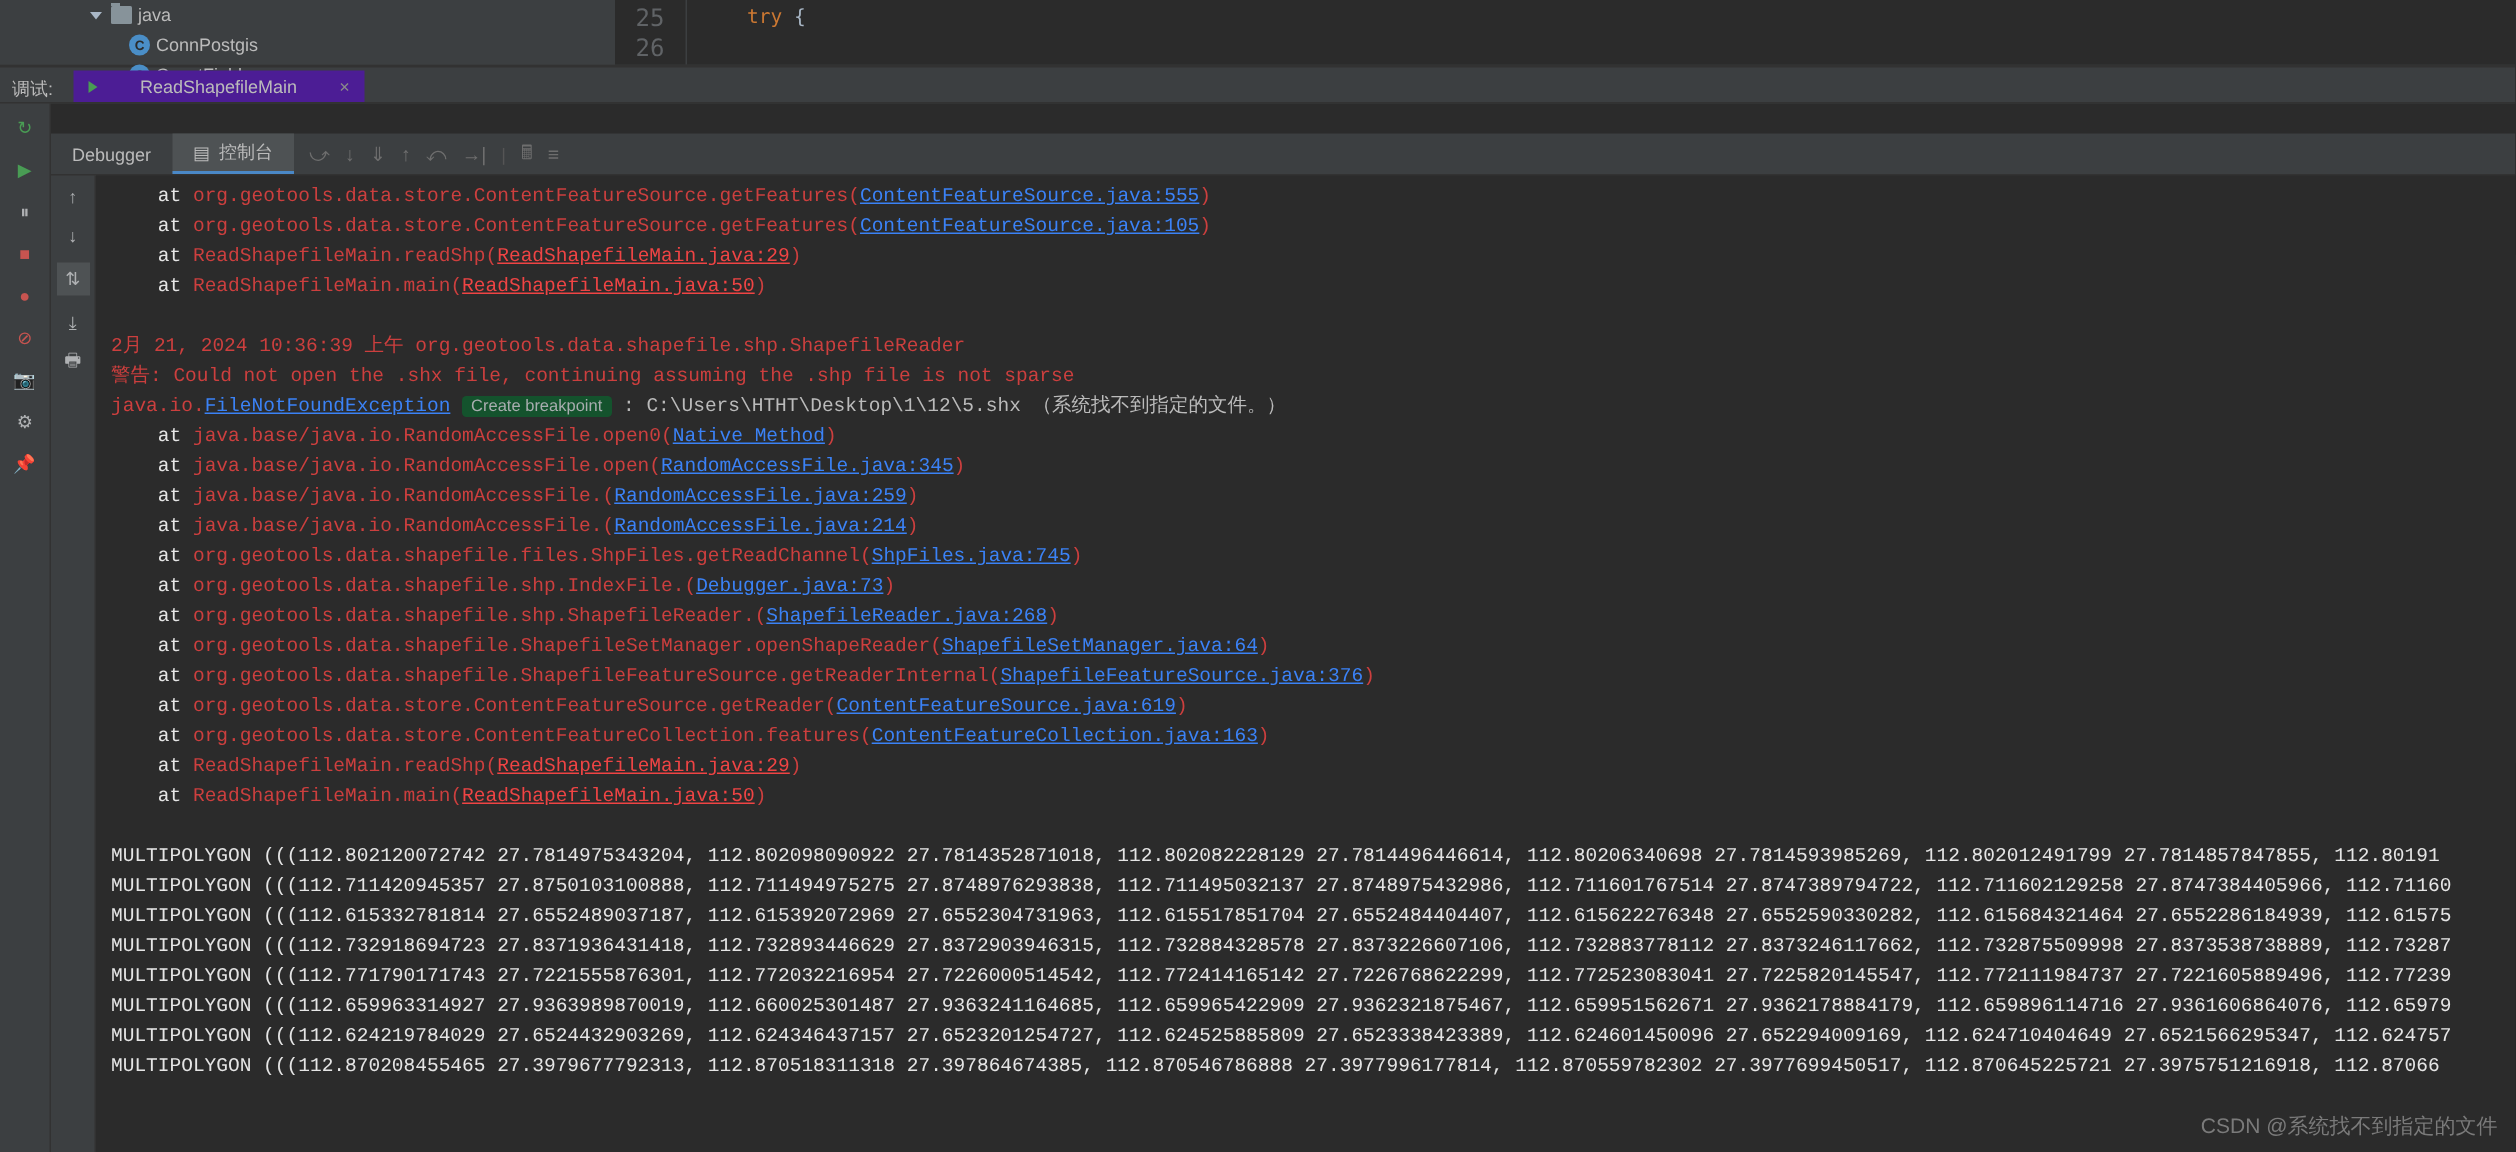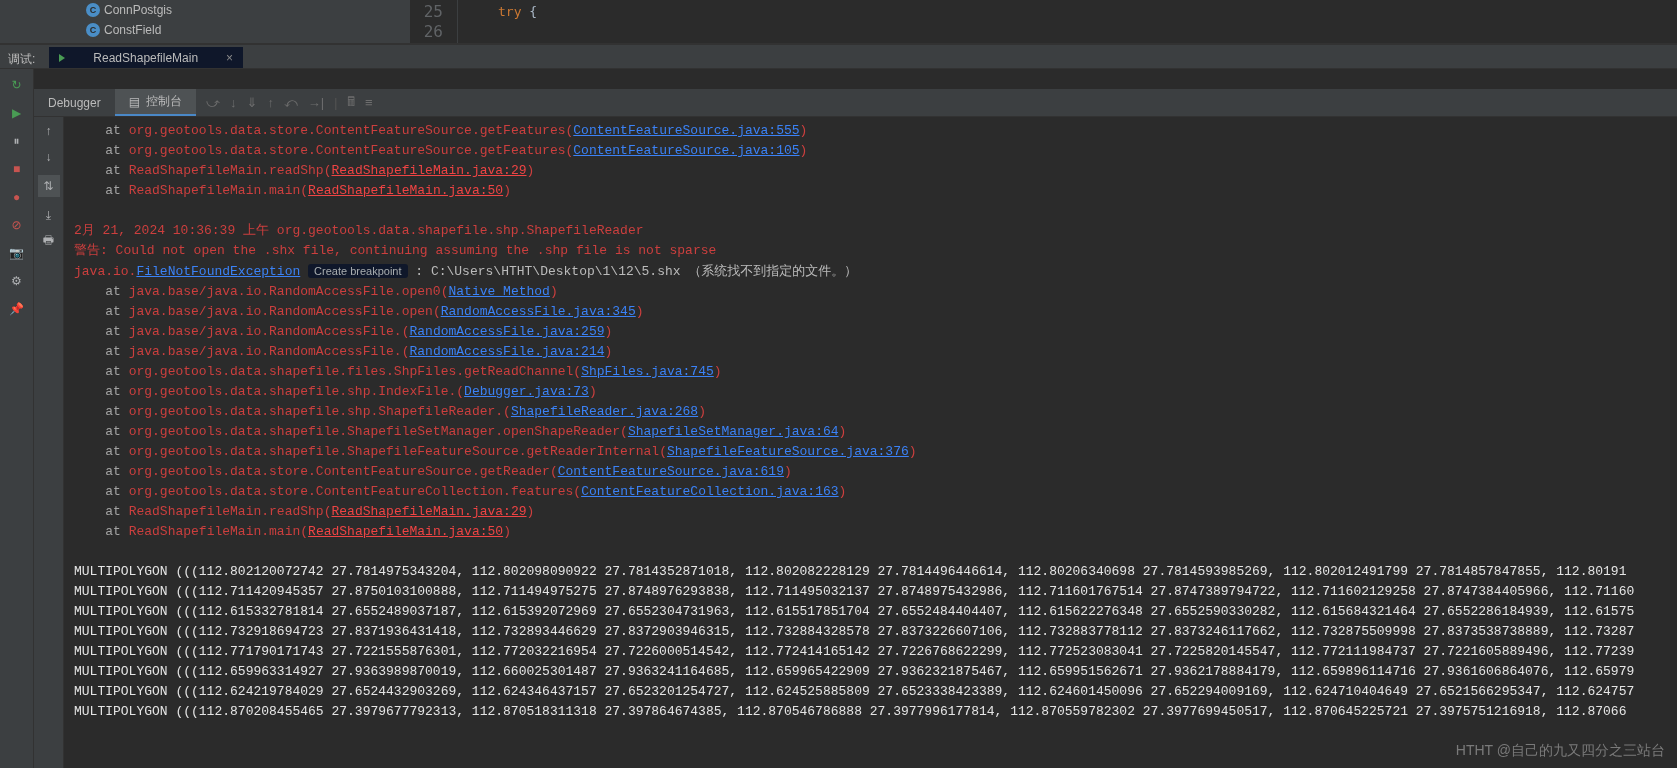--- a/index.html
+++ b/index.html
@@ -114,21 +114,21 @@
 .tab {
   background: #4e5254;
   height: 21px;
   padding: 0 10px;
   display: inline-flex;
   align-items: center;
   gap: 6px;
   color: #bbbbbb;
   border-radius: 0;
 }
-.tab.active { background: #0f172a; gap: 28px; }
+.tab.active { background: #4c1d95; gap: 28px; }
 .run-icon {
   width: 0; height: 0;
   border-top: 4px solid transparent;
   border-bottom: 4px solid transparent;
   border-left: 6px solid #499c54;
 }
 .close-x { color: #8a8a8a; cursor: pointer; }
 
 
 .debug-panel {
@@ -224,27 +224,27 @@
   flex: 1;
   background: #2b2b2b;
   font-family: "Consolas", "Courier New", monospace;
   font-size: 13px;
   line-height: 20px;
   padding: 4px 0 0 10px;
   overflow: hidden;
   white-space: pre;
   color: #bbbbbb;
 }
-.at { color: #a3a3a3; }
+.at { color: #e5e5e5; }
 .cls { color: #cc3f3e; }
 .link { color: #ef4444; text-decoration: underline; cursor: pointer; }
 .glink { color: #3b82f6; text-decoration: underline; cursor: pointer; }
 .warn { color: #cc3f3e; }
 .btn-hint {
-  background: #0f172a;
+  background: #14532d;
   color: #a8adaf;
   padding: 1px 6px;
   border-radius: 3px;
   font-size: 11px;
   font-family: "Microsoft YaHei", sans-serif;
 }
 .path-txt { color: #bbbbbb; }
 .poly { color: #e5e5e5; }
 .watermark {
   position: absolute;
@@ -254,20 +254,25 @@
   font-size: 14px;
   font-family: "Microsoft YaHei", sans-serif;
   pointer-events: none;
 }
 </style>
 </head>
 <body>
 
 <div class="top-area">
   <div class="project-tree">
+    <div class="tree-node">
+      <span class="chevron"></span>
+      <span class="folder-icon"></span>
+      <span class="tree-label">java</span>
+    </div>
     <div class="tree-node nested">
       <span class="class-icon">C</span>
       <span class="tree-label">ConnPostgis</span>
     </div>
     <div class="tree-node nested">
       <span class="class-icon">C</span>
       <span class="tree-label">ConstField</span>
     </div>
   </div>
   <div class="editor-area">
@@ -362,13 +367,13 @@
 <span class="poly">MULTIPOLYGON (((112.732918694723 27.8371936431418, 112.732893446629 27.8372903946315, 112.732884328578 27.8373226607106, 112.732883778112 27.8373246117662, 112.732875509998 27.8373538738889, 112.73287</span>
 <span class="poly">MULTIPOLYGON (((112.771790171743 27.7221555876301, 112.772032216954 27.7226000514542, 112.772414165142 27.7226768622299, 112.772523083041 27.7225820145547, 112.772111984737 27.7221605889496, 112.77239</span>
 <span class="poly">MULTIPOLYGON (((112.659963314927 27.9363989870019, 112.660025301487 27.9363241164685, 112.659965422909 27.9362321875467, 112.659951562671 27.9362178884179, 112.659896114716 27.9361606864076, 112.65979</span>
 <span class="poly">MULTIPOLYGON (((112.624219784029 27.6524432903269, 112.624346437157 27.6523201254727, 112.624525885809 27.6523338423389, 112.624601450096 27.652294009169, 112.624710404649 27.6521566295347, 112.624757</span>
 <span class="poly">MULTIPOLYGON (((112.870208455465 27.3979677792313, 112.870518311318 27.397864674385, 112.870546786888 27.3977996177814, 112.870559782302 27.3977699450517, 112.870645225721 27.3975751216918, 112.87066</span>
 </div>
     </div>
   </div>
 </div>
 
-<div class="watermark">HTHT @自己的九又四分之三站台</div>
+<div class="watermark">CSDN @系统找不到指定的文件</div>
 
 </body></html>

